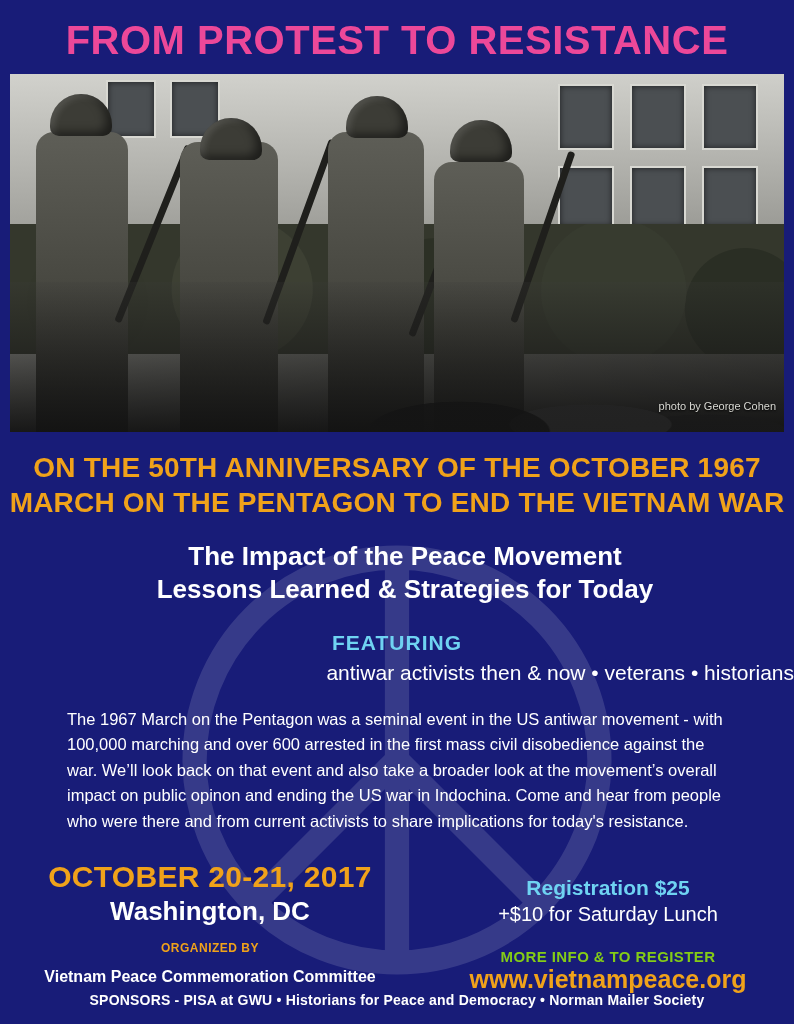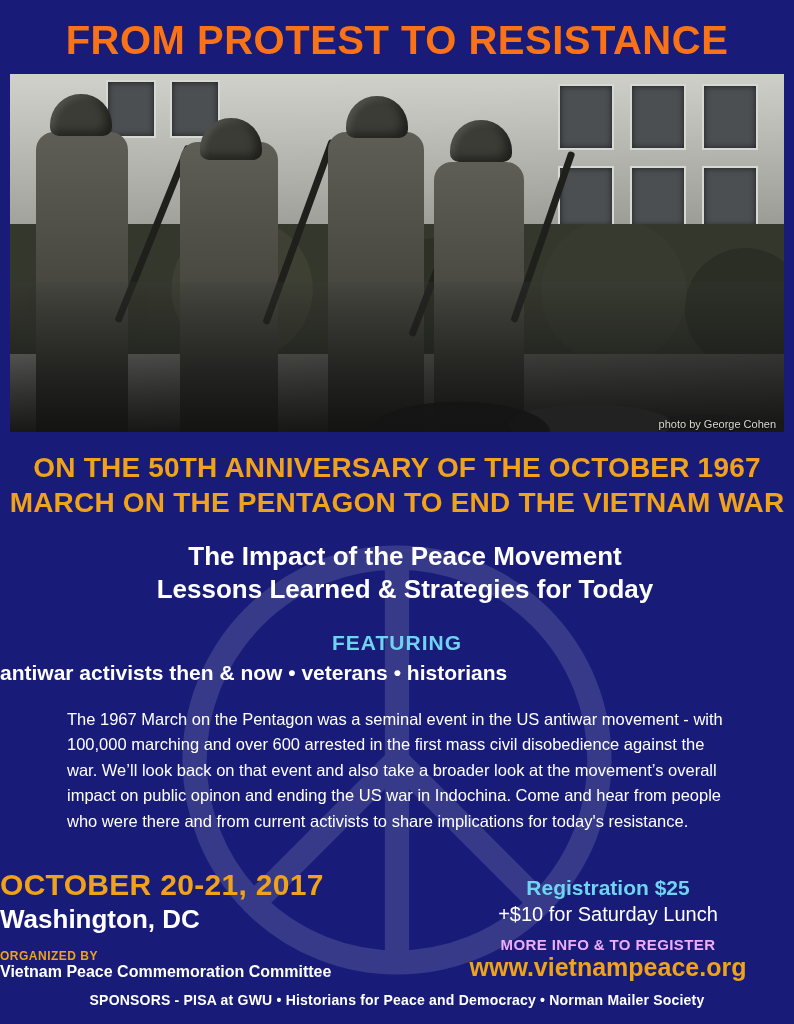--- a/index.html
+++ b/index.html
@@ -36,21 +36,21 @@
   .peace-watermark svg { display: block; width: 100%; height: 100%; }
 
   .content-layer {
     position: relative;
     z-index: 2;
   }
 
   
   .headline {
     text-align: center;
-    color: #f97316;
+    color: #ec4899;
     font-size: 40px;
     font-weight: bold;
     letter-spacing: 0.5px;
     padding: 20px 0 14px 0;
     line-height: 1;
     text-transform: uppercase;
   }
 
   
   .photo-band {
@@ -124,21 +124,21 @@
   .rifle {
     position: absolute;
     width: 7px;
     background: #1f1f1c;
     transform-origin: bottom center;
     border-radius: 3px;
   }
   .photo-credit {
     position: absolute;
     right: 8px;
-    bottom: 2px;
+    bottom: 20px;
     color: #d8d8d2;
     font-size: 11px;
     text-shadow: 0 1px 2px #000;
     z-index: 5;
   }
 
   
   .subtitle-orange {
     text-align: center;
     color: #f0a21a;
@@ -163,24 +163,24 @@
   
   .featuring-label {
     text-align: center;
     color: #6fd3f2;
     font-size: 21px;
     font-weight: bold;
     margin-top: 24px;
     letter-spacing: 1px;
   }
   .featuring-list {
-    text-align: left;
+    text-align: right;
     color: #ffffff;
     font-size: 21px;
-    font-weight: bold;
+    font-weight: normal;
     margin-top: 6px;
   }
 
   
   .body-copy {
     width: 660px;
     margin: 22px auto 0 auto;
     text-align: left;
     color: #ffffff;
     font-size: 16.5px;
@@ -189,22 +189,23 @@
 
   
   .details {
     position: relative;
     margin-top: 26px;
     height: 150px;
   }
   .details-left {
     position: absolute;
     left: 0;
-    top: 8px;
+    top: 0;
     width: 420px;
+    text-align: center;
   }
   .details-right {
     position: absolute;
     right: 6px;
     top: 8px;
     width: 360px;
     text-align: center;
   }
   .date-line {
     color: #f0a21a;
@@ -222,38 +223,38 @@
     color: #f0a21a;
     font-size: 12px;
     font-weight: bold;
     margin-top: 14px;
     letter-spacing: 0.5px;
   }
   .organized-name {
     color: #ffffff;
     font-size: 16px;
     font-weight: bold;
-    margin-top: 0;
+    margin-top: 13px;
   }
   .reg-line {
     color: #6fd3f2;
     font-size: 21px;
     font-weight: bold;
     margin-top: 8px;
   }
   .reg-sub {
     color: #ffffff;
     font-size: 20px;
     margin-top: 3px;
   }
   .more-info {
-    color: #f0abfc;
+    color: #84cc16;
     font-size: 15px;
     font-weight: bold;
-    margin-top: 10px;
+    margin-top: 22px;
     letter-spacing: 0.4px;
   }
   .website {
     color: #f0a21a;
     font-size: 25px;
     font-weight: bold;
   }
 
   .sponsors {
     position: absolute;

